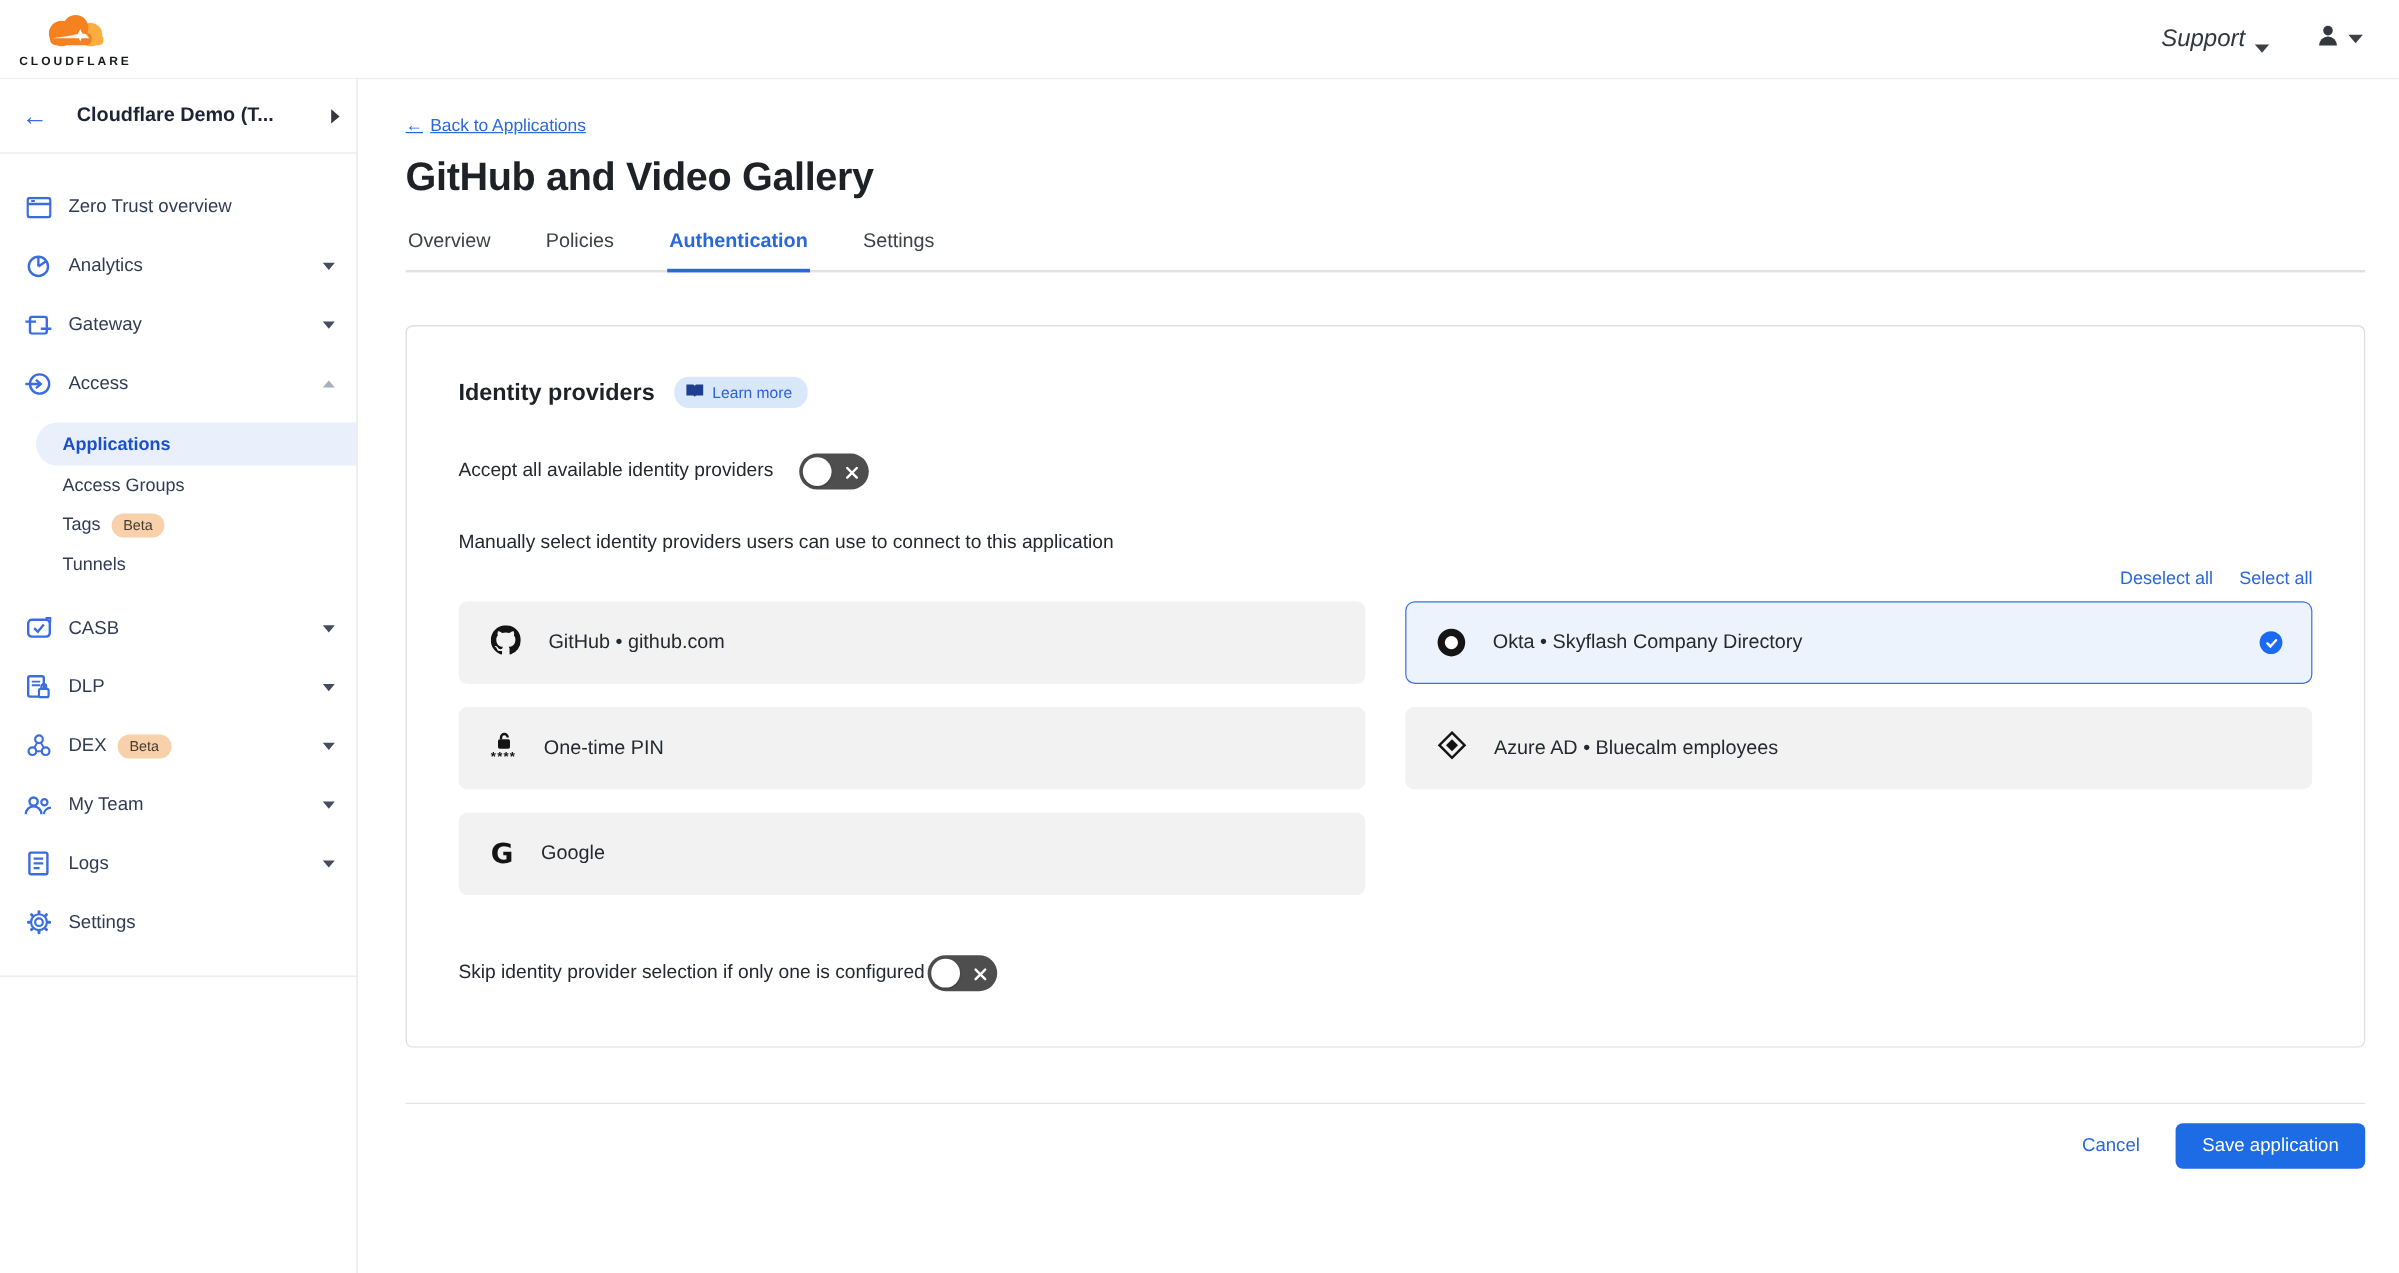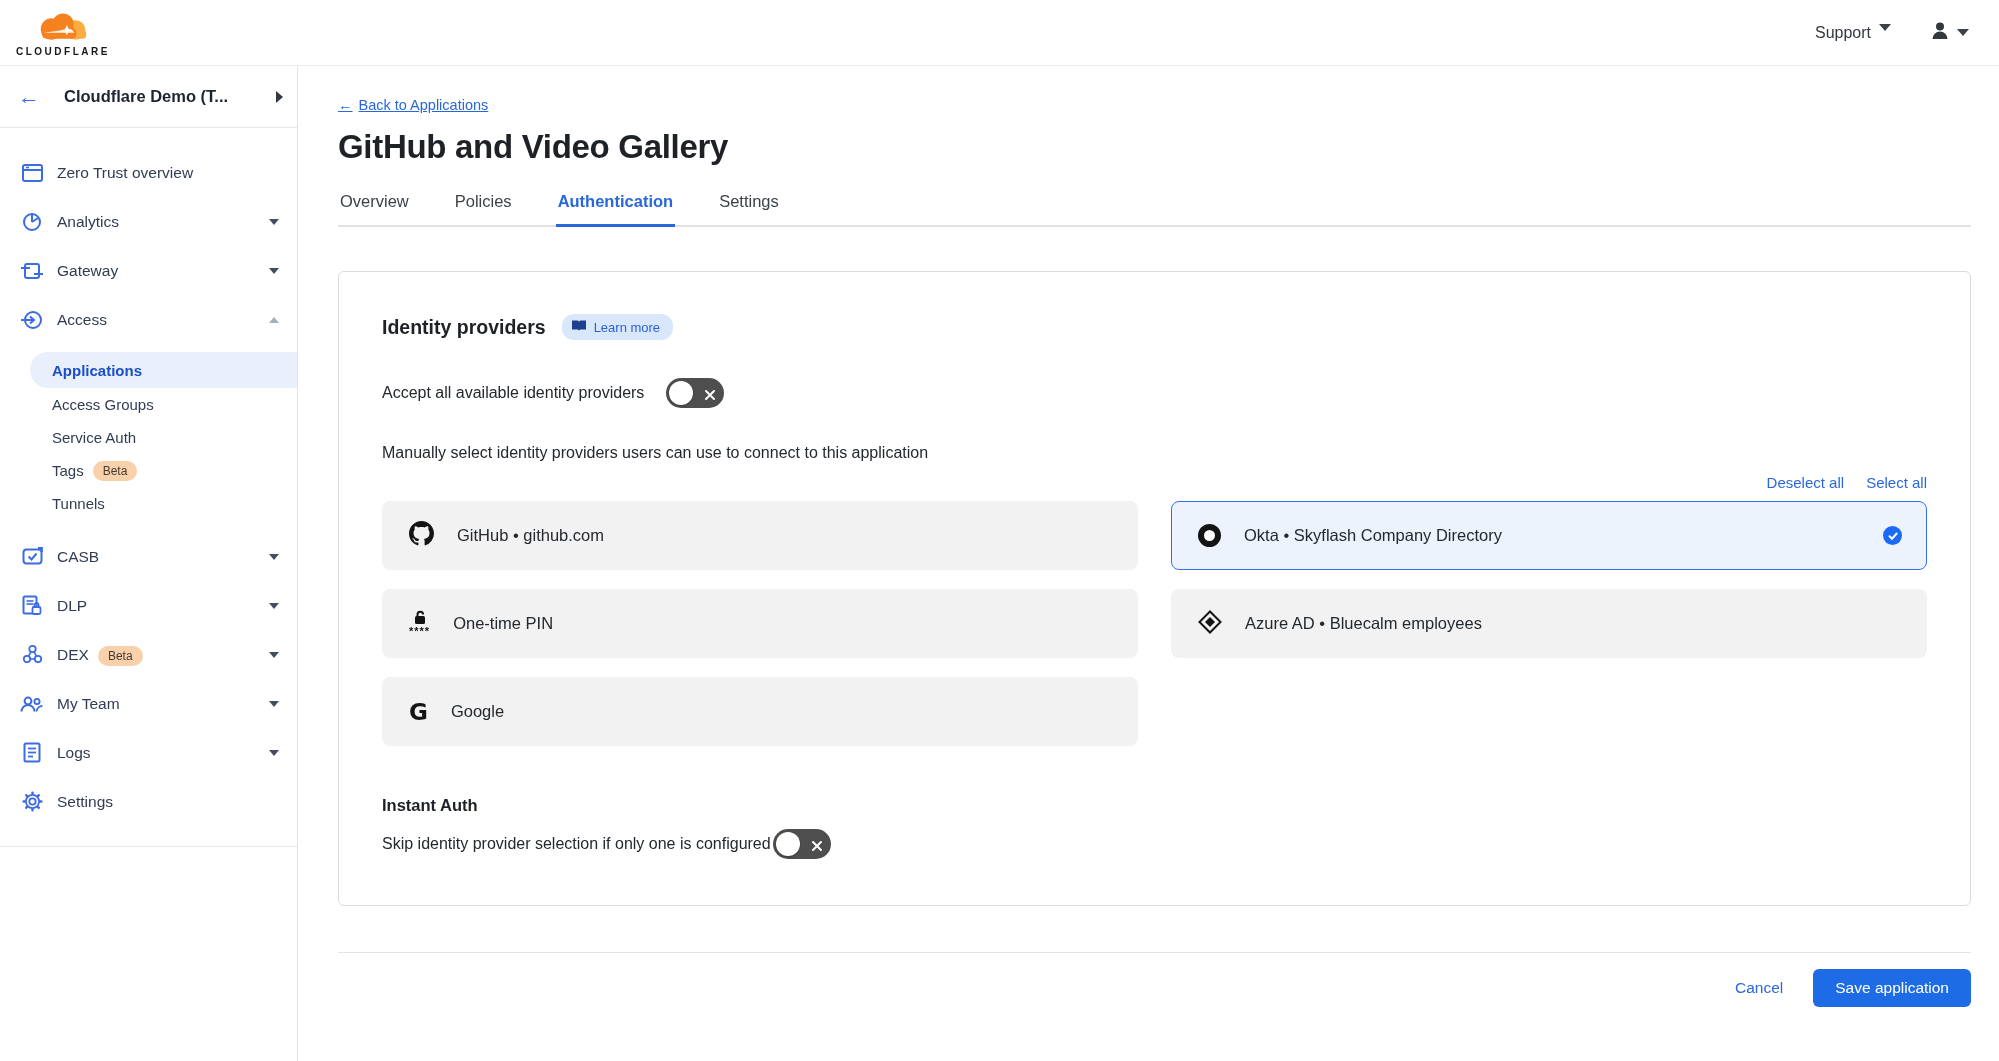--- a/index.html
+++ b/index.html
@@ -3,21 +3,21 @@
 <meta charset="utf-8">
 <style>
   * { margin:0; padding:0; box-sizing:border-box; }
   html,body { width:1999px; height:1061px; background:#fff; font-family:"Liberation Sans", sans-serif; color:#24292f; overflow:hidden; }
 
   
   .topbar { height:66px; display:flex; align-items:center; justify-content:space-between; padding:0 30px 0 16px; background:#fff; border-bottom:1px solid #ededed; }
   .brand { display:flex; flex-direction:column; align-items:center; line-height:1; padding-top:4px; }
   .brand-word { font-size:10px; font-weight:bold; letter-spacing:2.5px; color:#17191c; margin-top:1px; }
   .topbar-right { display:flex; align-items:center; gap:38px; }
-  .support { display:flex; align-items:flex-start; gap:8px; font-size:16px; color:#33383e; cursor:pointer; }
+  .support { display:flex; align-items:flex-end; gap:8px; font-size:20px; color:#33383e; cursor:pointer;font-style:italic; }
   .avatar-box { display:flex; align-items:center; gap:6px; cursor:pointer; }
   .caret-down { width:0; height:0; border-left:6px solid transparent; border-right:6px solid transparent; border-top:7px solid #3c4148; }
 
   
   .layout { display:flex; height:995px; }
 
   
   .sidebar { width:298px; background:#fff; border-right:1px solid #e3e3e3; flex-shrink:0; }
   .acct-row { height:62px; display:flex; align-items:center; padding:0 14px 0 18px; border-bottom:1px solid #e8e8e8; }
   .acct-back { color:#3b6ce0; font-size:22px; cursor:pointer; line-height:1; }
@@ -169,23 +169,20 @@
         <span class="chev-up"></span>
       </div>
       <div class="gap8"></div>
       <div class="sub-item active">
         <span>Applications</span>
       </div>
       <div class="sub-item">
         <span>Access Groups</span>
       </div>
       <div class="sub-item">
-        <span>Service Auth</span>
-      </div>
-      <div class="sub-item">
         <span>Tags</span>
         <span class="beta-badge">Beta</span>
       </div>
       <div class="sub-item">
         <span>Tunnels</span>
       </div>
       <div class="gap12"></div>
       <div class="nav-item">
         <span class="nav-icon">
           <svg width="21" height="19" viewBox="0 0 21 19">
@@ -360,21 +357,20 @@
           <span class="plabel">Azure AD • Bluecalm employees</span>
         </div>
 
         <div class="prow">
           <span class="google-g">G</span>
           <span class="plabel">Google</span>
         </div>
       </div>
 
       <div class="instant">
-        <div class="instant-h">Instant Auth</div>
         <div class="instant-row">
           <span>Skip identity provider selection if only one is configured</span>
           <span class="toggle">
             <span class="knob"></span>
             <span class="xmark">
               <svg width="12" height="12" viewBox="0 0 12 12">
                   <path d="M2 2 L10 10 M10 2 L2 10" stroke="#fff" stroke-width="2" stroke-linecap="round"></path>
                 </svg>
             </span>
           </span>

